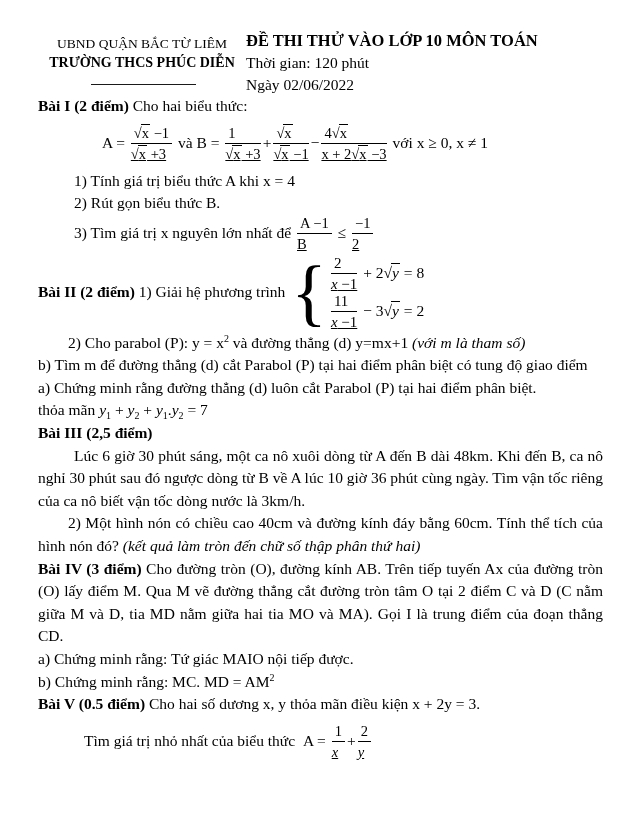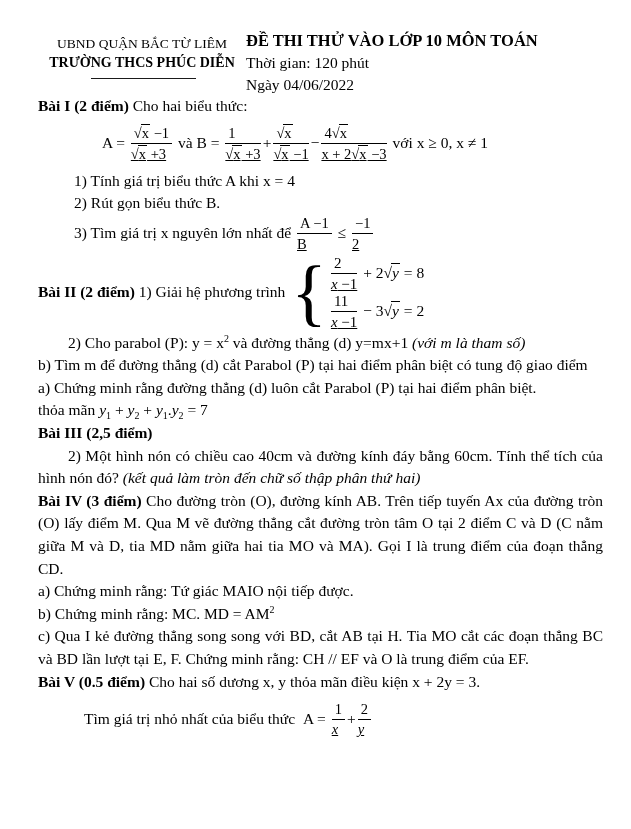--- a/index.html
+++ b/index.html
@@ -12,21 +12,21 @@
   }
   b { font-weight:bold; }
   .note { font-style:italic; }
   .just { text-align:justify; }
 
   
   .hdr { display:flex; }
   .hdr-left { width:208px; text-align:center; padding-top:4px; line-height:19px; }
   .org1 { font-size:13.5px; }
   .org2 { font-size:14px; font-weight:bold; }
-  .ul { border-bottom:1.5px solid #1a1a1a; padding-bottom:8px; }
+  .ul { border-bottom:1.5px solid #1a1a1a; padding-bottom:14px; }
   .hdr-right { flex:1; line-height:21.5px; }
   .exam-title { font-weight:bold; font-size:16.5px; line-height:22px; }
   .exam-sub { font-size:15.5px; }
 
   
   .mtk { white-space:pre; }
   .mit { font-style:italic; white-space:pre; }
   .frac { display:inline-block; vertical-align:middle; 
           font-size:14.5px; line-height:1.12; padding:0 2px; }
   .frac .num { display:block; border-bottom:1px solid #000; padding:0 3px 1.5px; }
@@ -61,21 +61,21 @@
 <div class="page">
 
   <header class="hdr">
     <div class="hdr-left">
       <div class="org1">UBND QUẬN BẮC TỪ LIÊM</div>
       <div class="org2"><span>TRƯỜ</span><span class="ul">NG THCS PHÚC</span><span> DIỄN</span></div>
     </div>
     <div class="hdr-right">
       <div class="exam-title">ĐỀ THI THỬ VÀO LỚP 10 MÔN TOÁN</div>
       <div class="exam-sub">Thời gian: 120 phút</div>
-      <div class="exam-sub">Ngày 04/06/2022</div>
+      <div class="exam-sub">Ngày 02/06/2022</div>
     </div>
   </header>
 
   <section>
     <p><b>Bài I (2 điểm)</b><span> Cho hai biểu thức:</span></p>
     <div class="mrow f-main">
         <span class="mtk">A = </span>
         <span class="frac">
           <span class="num"><span class="sqrt"><span class="rad">x</span></span><span class="mtk"> −1</span></span>
           <span class="den"><span class="sqrt"><span class="rad">x</span></span><span class="mtk"> +3</span></span>
@@ -145,28 +145,28 @@
       </div>
     </div>
     <p class="p-indent"><span>2) Cho parabol (P): </span><span><span class="mtk">y = x</span><sup>2</sup></span><span> và đường thẳng (d) y=mx+1 </span><span class="note">(với m là tham số)</span></p>
     <p>b) Tìm m để đường thẳng (d) cắt Parabol (P) tại hai điểm phân biệt có tung độ giao điểm</p>
     <p>a) Chứng minh rằng đường thẳng (d) luôn cắt Parabol (P) tại hai điểm phân biệt.</p>
     <p><span>thỏa mãn  </span><span><span class="mit">y</span><sub>1</sub><span class="mtk"> + </span><span class="mit">y</span><sub>2</sub><span class="mtk"> + </span><span class="mit">y</span><sub>1</sub><span class="mtk">.</span><span class="mit">y</span><sub>2</sub><span class="mtk"> = 7</span></span></p>
   </section>
 
   <section>
     <p><b>Bài III (2,5 điểm)</b></p>
+    <p class="just p-indent2">Lúc 6 giờ 30 phút sáng, một ca nô xuôi dòng từ A đến B dài 48km. Khi đến B, ca nô nghỉ 30 phút sau đó ngược dòng từ B về A lúc 10 giờ 36 phút cùng ngày. Tìm vận tốc riêng của ca nô biết vận tốc dòng nước là 3km/h.</p>
     <p class="just p-indent"><span>2) Một hình nón có chiều cao 40cm và đường kính đáy bằng 60cm. Tính thể tích của hình nón đó? </span><span class="note">(kết quả làm tròn đến chữ số thập phân thứ hai)</span></p>
   </section>
 
   <section>
     <p class="just"><b>Bài IV (3 điểm)</b><span> Cho đường tròn (O), đường kính AB. Trên tiếp tuyến Ax của đường tròn (O) lấy điểm M. Qua M vẽ đường thẳng cắt đường tròn tâm O tại 2 điểm C và D (C nằm giữa M và D, tia MD nằm giữa hai tia MO và MA). Gọi I là trung điểm của đoạn thẳng CD.</span></p>
     <p>a) Chứng minh rằng: Tứ giác MAIO nội tiếp được.</p>
     <p><span>b) Chứng minh rằng: MC. MD = AM</span><sup>2</sup></p>
-    <p class="just">c) Qua I kẻ đường thẳng song song với BD, cắt AB tại H. Tia MO cắt các đoạn thẳng BC và BD lần lượt tại E, F. Chứng minh rằng:  CH // EF và O là trung điểm của EF.</p>
   </section>
 
   <section>
     <p><b>Bài V (0.5 điểm)</b><span> Cho hai số dương x, y thỏa mãn điều kiện x + 2y = 3.</span></p>
     <div class="mrow v-final">
       <span class="mtk">Tìm giá trị nhỏ nhất của biểu thức  </span>
       <span class="mrow">
           <span class="mtk">A = </span>
           <span class="frac">
             <span class="num"><span class="mtk">1</span></span>

